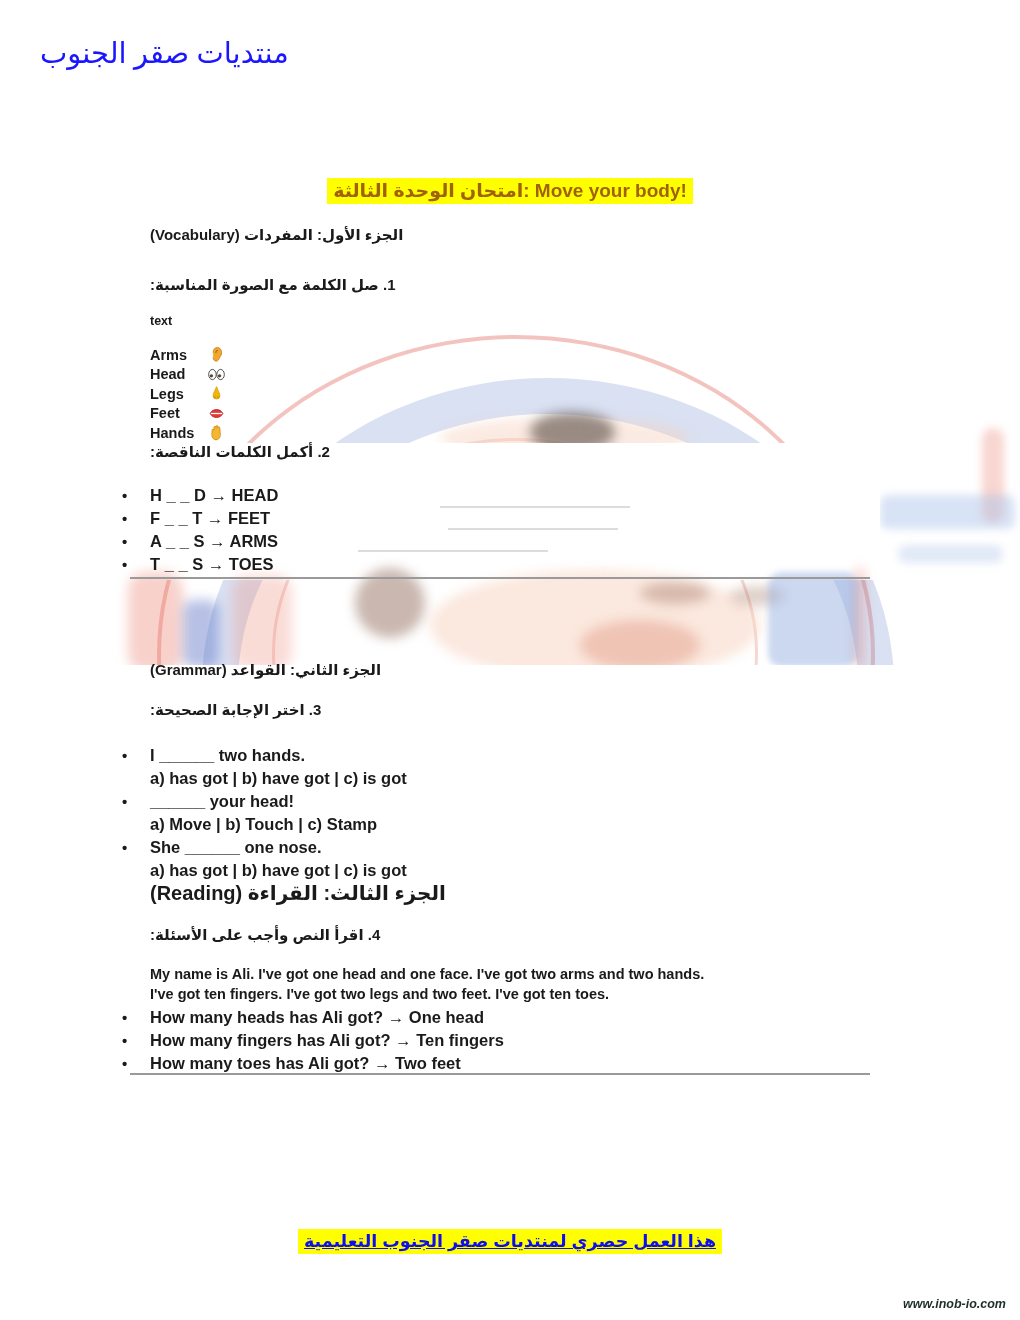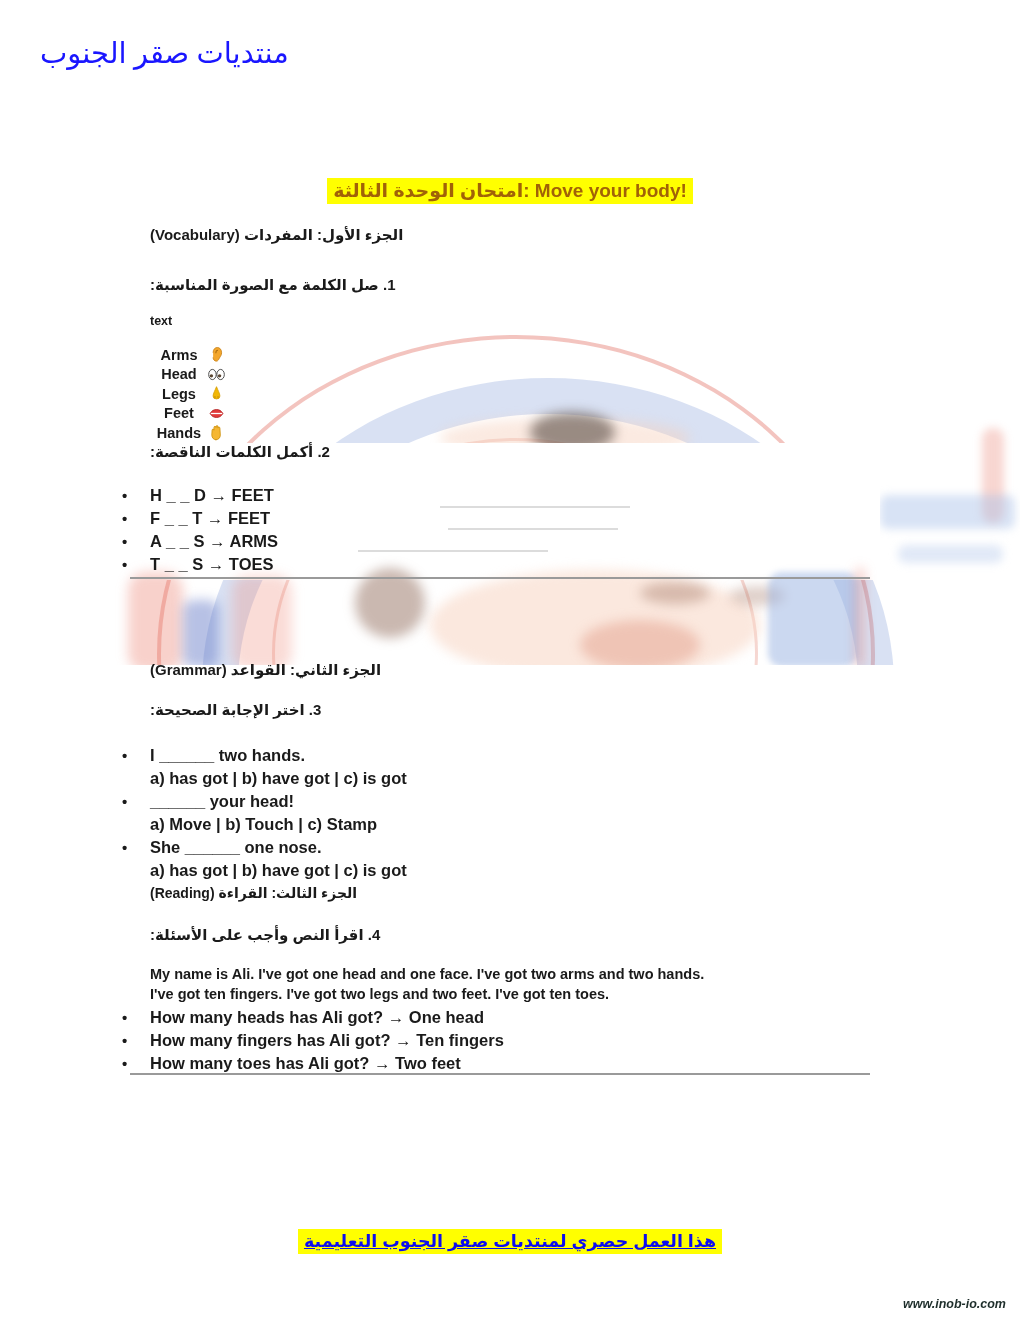--- a/index.html
+++ b/index.html
@@ -39,29 +39,29 @@
   
   .abs{position:absolute;}
   .brand{left:40px;top:36px;font-family:"Liberation Serif","DejaVu Sans",serif;font-size:29px;color:#1a16ff;}
   .title-row{left:0;top:179px;width:100%;text-align:center;}
   .hl{background:#ffff00;padding:2px 6px 3px 6px;}
   .title-text{font-size:19px;font-weight:bold;color:#a16207;}
   .h-part{left:150px;font-size:15px;font-weight:bold;text-align:left;}
   .q-line{left:150px;font-size:15px;font-weight:bold;text-align:left;}
   .text-label{left:150px;top:314px;font-size:12.5px;font-weight:bold;}
   .match{left:150px;top:345px;font-size:14.5px;font-weight:bold;}
-  .match-row{height:19.5px;display:flex;align-items:center;text-align:center;}
+  .match-row{height:19.5px;display:flex;align-items:center;}
   .match-word{display:inline-block;width:58px;}
   .emoji{width:17px;height:17px;display:inline-block;}
   .blist{font-size:16.5px;font-weight:bold;}
   .brow{position:relative;height:23px;line-height:23px;}
   .bdot{position:absolute;left:-28px;top:0;font-size:15px;}
   .hr{height:2px;background:#9a9a9a;}
   .mcq .opts{height:23px;line-height:23px;}
-  .reading-head{font-size:14px;font-weight:bold;height:22px;line-height:22px;text-align:left;}
+  .reading-head{font-size:20px;font-weight:bold;height:22px;line-height:22px;text-align:left;}
   .passage{left:150px;top:964px;font-size:14.5px;font-weight:bold;line-height:20px;}
   .footer-row{left:0;top:1231px;width:100%;text-align:center;}
   .footer-text{font-size:17.5px;font-weight:bold;color:#0d0dee;text-decoration:underline;}
   .site-url{right:14px;top:1297px;font-size:12.5px;font-weight:bold;font-style:italic;color:#1e2e2b;}
 </style>
 </head>
 <body>
 
 <div class="page">
 
@@ -146,21 +146,21 @@
         <svg viewBox="0 0 20 20" width="17" height="17">
             <path d="M9.8 18.5c-3.2 0-5.3-2.2-5.3-5.6l.3-5.6c0-.8.5-1.3 1.1-1.3s1.1.5 1.1 1.3V4.1c0-.8.5-1.4 1.2-1.4s1.2.6 1.2 1.4v-.8c0-.8.6-1.4 1.2-1.4.7 0 1.2.6 1.2 1.4v1.5c0-.8.5-1.3 1.1-1.3s1.1.5 1.1 1.3l.5 8.1c0 3.4-2.1 5.6-5.7 5.6z" fill="#F5B733" stroke="#CE9212" stroke-width="1"></path>
           </svg>
       </span>
     </div>
   </div>
 
   <div class="abs q-line" dir="rtl" style="top:443px;">2. أكمل الكلمات الناقصة:</div>
 
   <div class="abs blist" style="left:150px;top:484px;">
-    <div class="brow"><span class="bdot">•</span><span>H _ _ D → FEET</span></div>
+    <div class="brow"><span class="bdot">•</span><span>H _ _ D → HEAD</span></div>
     <div class="brow"><span class="bdot">•</span><span>F _ _ T → FEET</span></div>
     <div class="brow"><span class="bdot">•</span><span>A _ _ S → ARMS</span></div>
     <div class="brow"><span class="bdot">•</span><span>T _ _ S → TOES</span></div>
   </div>
 
   <div class="abs hr" style="left:130px;top:577px;width:740px;"></div>
 
   <div class="abs h-part" dir="rtl" style="top:661px;">الجزء الثاني: القواعد (Grammar)</div>
   <div class="abs q-line" dir="rtl" style="top:701px;">3. اختر الإجابة الصحيحة:</div>
 

